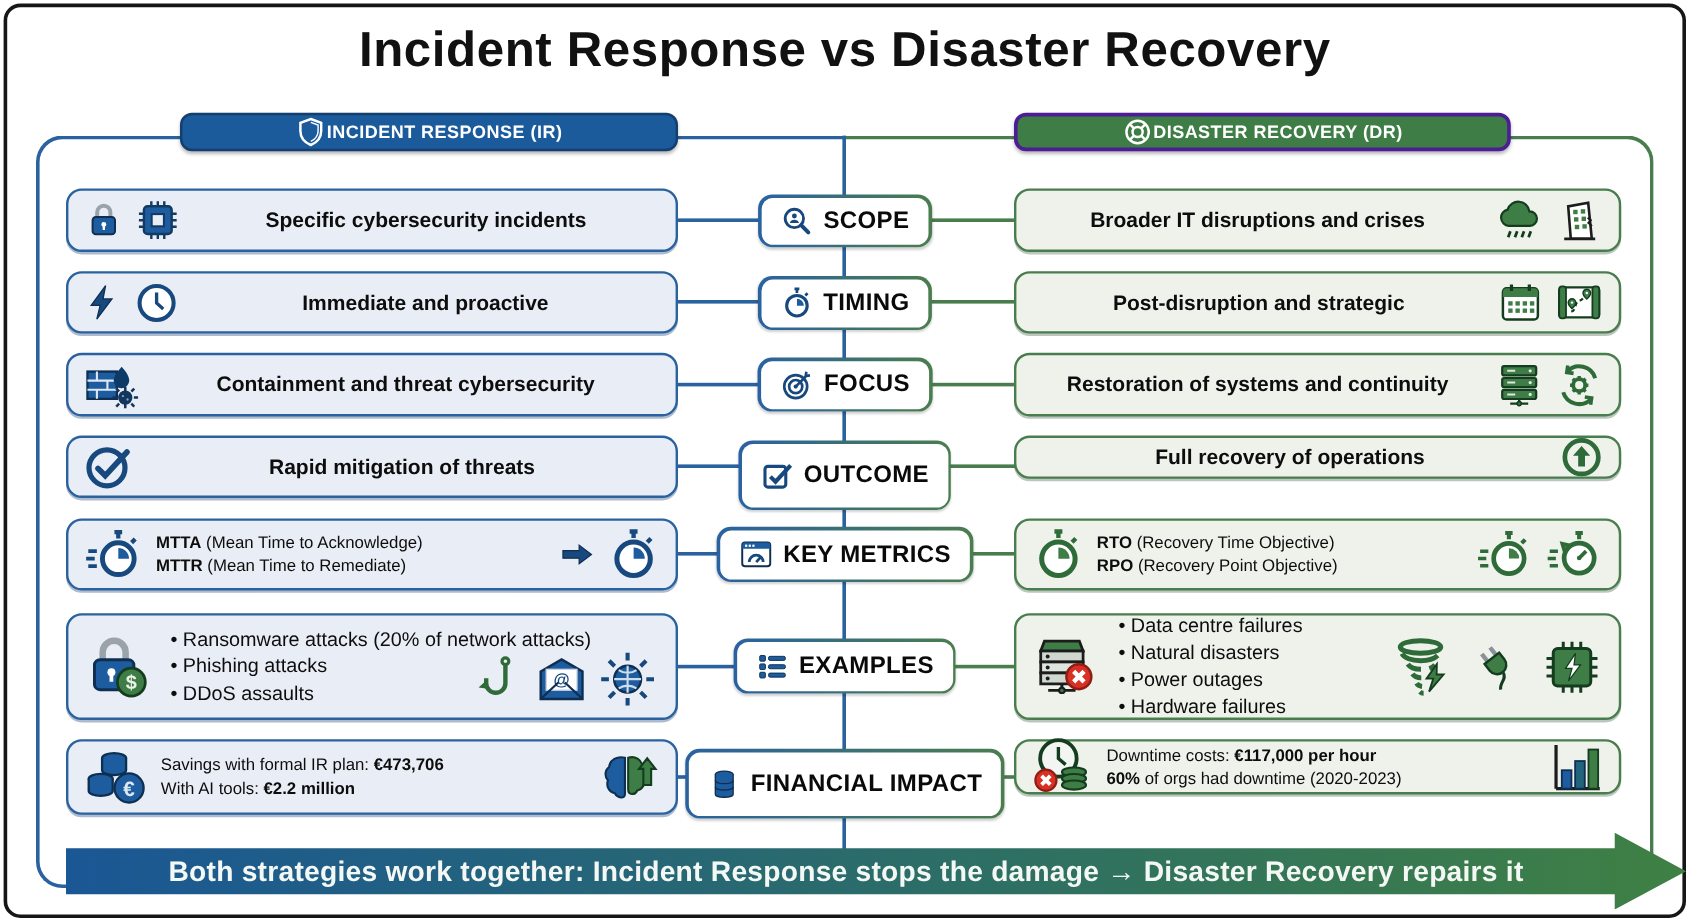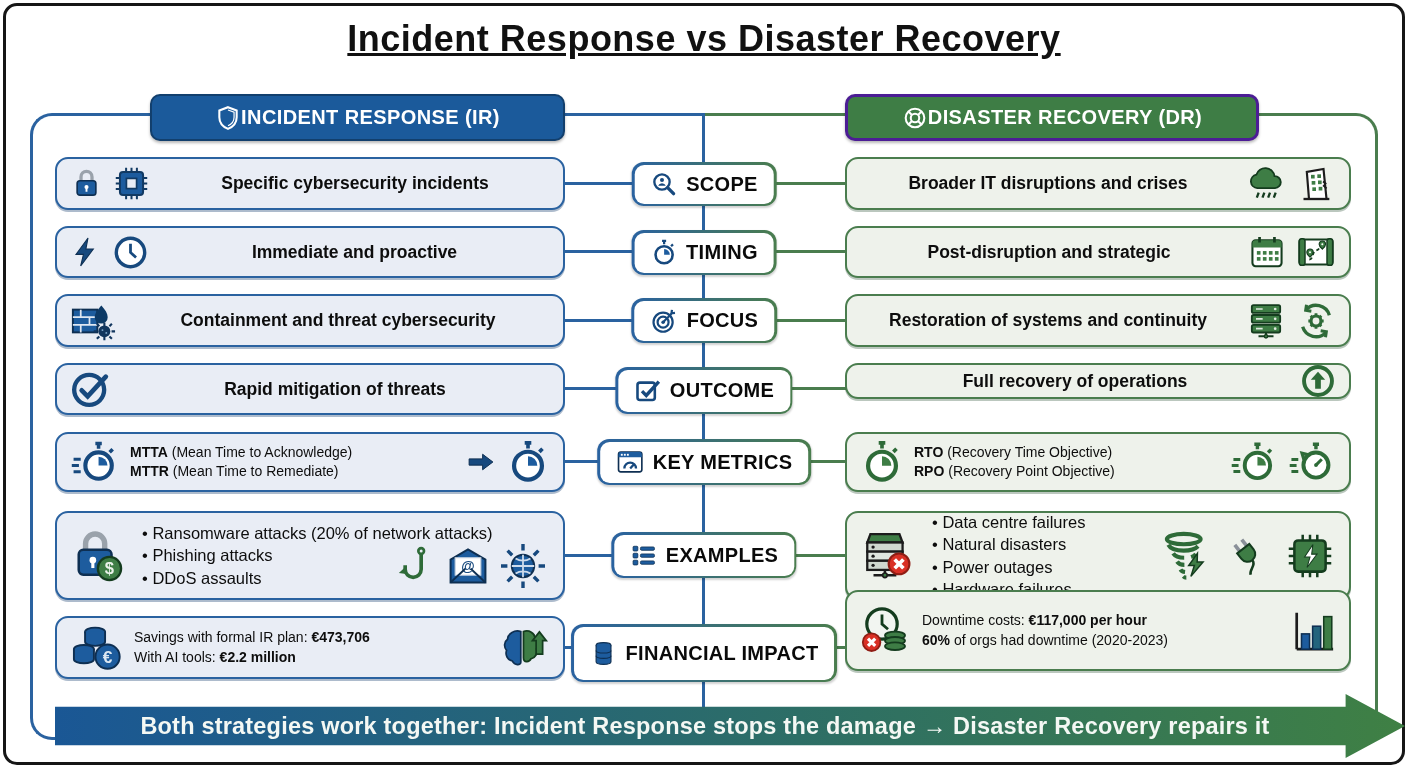--- a/index.html
+++ b/index.html
@@ -1,26 +1,26 @@
 <!DOCTYPE html>
 <html><head>
 <meta charset="utf-8">
 <style>
   html,body{margin:0;padding:0;background:#fff;}
   .canvas{position:relative;width:1408px;height:768px;background:#fff;overflow:hidden;
           font-family:"Liberation Sans","DejaVu Sans",sans-serif;}
   .frame{position:absolute;inset:3px;border:3.5px solid #161616;border-radius:14px;}
   .title{position:absolute;top:18px;left:0;right:0;text-align:center;
-         font-size:36px;font-weight:800;color:#111;letter-spacing:.5px;text-decoration:underline;}
+         font-size:41px;font-weight:800;color:#111;letter-spacing:.5px;}
   .container{position:absolute;top:113px;height:627px;box-sizing:border-box;z-index:0;}
   .container.ir{left:30px;width:674px;border:3px solid #2a62a0;border-right:none;border-radius:22px 0 0 22px;}
   .container.dr{left:704px;width:674px;border:3px solid #4a7d4e;border-left:none;border-radius:0 22px 22px 0;}
   .vline{position:absolute;left:702px;top:113px;width:3px;height:600px;background:#2a62a0;z-index:0;}
-  .hdr{position:absolute;top:94px;height:47px;display:flex;align-items:center;justify-content:center;
-       border-radius:10px;z-index:3;color:#fff;font-weight:800;font-size:20px;
+  .hdr{position:absolute;top:94px;height:32px;display:flex;align-items:center;justify-content:center;
+       border-radius:10px;z-index:3;color:#fff;font-weight:800;font-size:15px;
        letter-spacing:.4px;box-shadow:0 2px 3px rgba(0,0,0,.28);box-sizing:border-box;}
   .hdr.ir{left:150px;width:415px;background:#1b5a9b;border:2px solid #123f6d;}
   .hdr.dr{left:845px;width:414px;background:#3e7d45;border:3px solid #4c1d95;}
   .connector{position:absolute;left:563px;width:284px;height:3px;z-index:1;
              background:linear-gradient(90deg,#2a62a0 0 49%,#4a7d4e 51% 100%);}
   .pill{position:absolute;left:704px;transform:translateX(-50%);z-index:2;border-radius:12px;
         padding:2.5px;background:linear-gradient(90deg,#2a62a0,#4a7d4e);display:flex;box-sizing:border-box;
         box-shadow:0 1.5px 2px rgba(0,0,0,.18);text-align:right;}
   .pill-inner{flex:1;background:#fff;border-radius:9.5px;display:flex;align-items:center;
               justify-content:center;gap:9px;padding:0 16px;white-space:nowrap;}
@@ -266,21 +266,21 @@
   <div class="connector" style="top:387px"></div>
   <div class="box ir" style="top:363px;height:52px">
     <span class="icon" style="width:40px;height:40px">
         <svg viewBox="0 0 24 24">
           <circle cx="11.5" cy="12.5" r="9" fill="none" stroke="#17497e" stroke-width="2.6"></circle>
           <path d="M7 12.8l3.6 3.6L21.5 4.6" fill="none" stroke="#17497e" stroke-width="2.8" stroke-linecap="round"></path>
         </svg>
       </span>
     <div class="rowtext">Rapid mitigation of threats</div>
   </div>
-  <div class="pill" style="top:367px;height:47px">
+  <div class="pill" style="top:367px;height:58px">
     <div class="pill-inner">
       <span class="icon" style="width:27px;height:27px">
           <svg viewBox="0 0 24 24">
             <rect x="2.8" y="5" width="15.4" height="15.4" rx="2.2" fill="#fff" stroke="#17497e" stroke-width="2.3"></rect>
             <path d="M6.8 12.6l3.8 3.8L21.8 4.2" fill="none" stroke="#17497e" stroke-width="3"></path>
           </svg>
         </span>
       <span class="pill-label">OUTCOME</span>
     </div>
   </div>
@@ -520,21 +520,21 @@
             <g fill="#1d5c9e" stroke="#0e2f52" stroke-width="1">
               <ellipse cx="12" cy="4.6" rx="6.6" ry="2.3"></ellipse>
               <path d="M5.4 4.6v14.8c0 1.3 3 2.3 6.6 2.3s6.6-1 6.6-2.3V4.6"></path>
             </g>
             <path d="M5.4 9.3c0 1.3 3 2.3 6.6 2.3s6.6-1 6.6-2.3M5.4 14c0 1.3 3 2.3 6.6 2.3s6.6-1 6.6-2.3" fill="none" stroke="#0e2f52" stroke-width="1"></path>
           </svg>
         </span>
       <span class="pill-label">FINANCIAL IMPACT</span>
     </div>
   </div>
-  <div class="box dr" style="top:590px;height:81px">
+  <div class="box dr" style="top:616px;height:46px">
     <span class="icon" style="width:52px;height:52px">
         <svg viewBox="0 0 26 26">
           <circle cx="11" cy="9.5" r="7.6" fill="#f2f5f1" stroke="#143c1e" stroke-width="1.6"></circle>
           <path d="M11 4.8v4.7l3 2.6" fill="none" stroke="#143c1e" stroke-width="1.4"></path>
           <g fill="#3e7d45" stroke="#143c1e" stroke-width="0.9">
             <ellipse cx="17.5" cy="15.2" rx="5" ry="1.9"></ellipse>
             <ellipse cx="17.5" cy="17.9" rx="5" ry="1.9"></ellipse>
             <ellipse cx="17.5" cy="20.6" rx="5" ry="1.9"></ellipse>
           </g>
           <circle cx="5.8" cy="18.6" r="4.4" fill="#d93025" stroke="#8f1d14" stroke-width="0.9"></circle>

